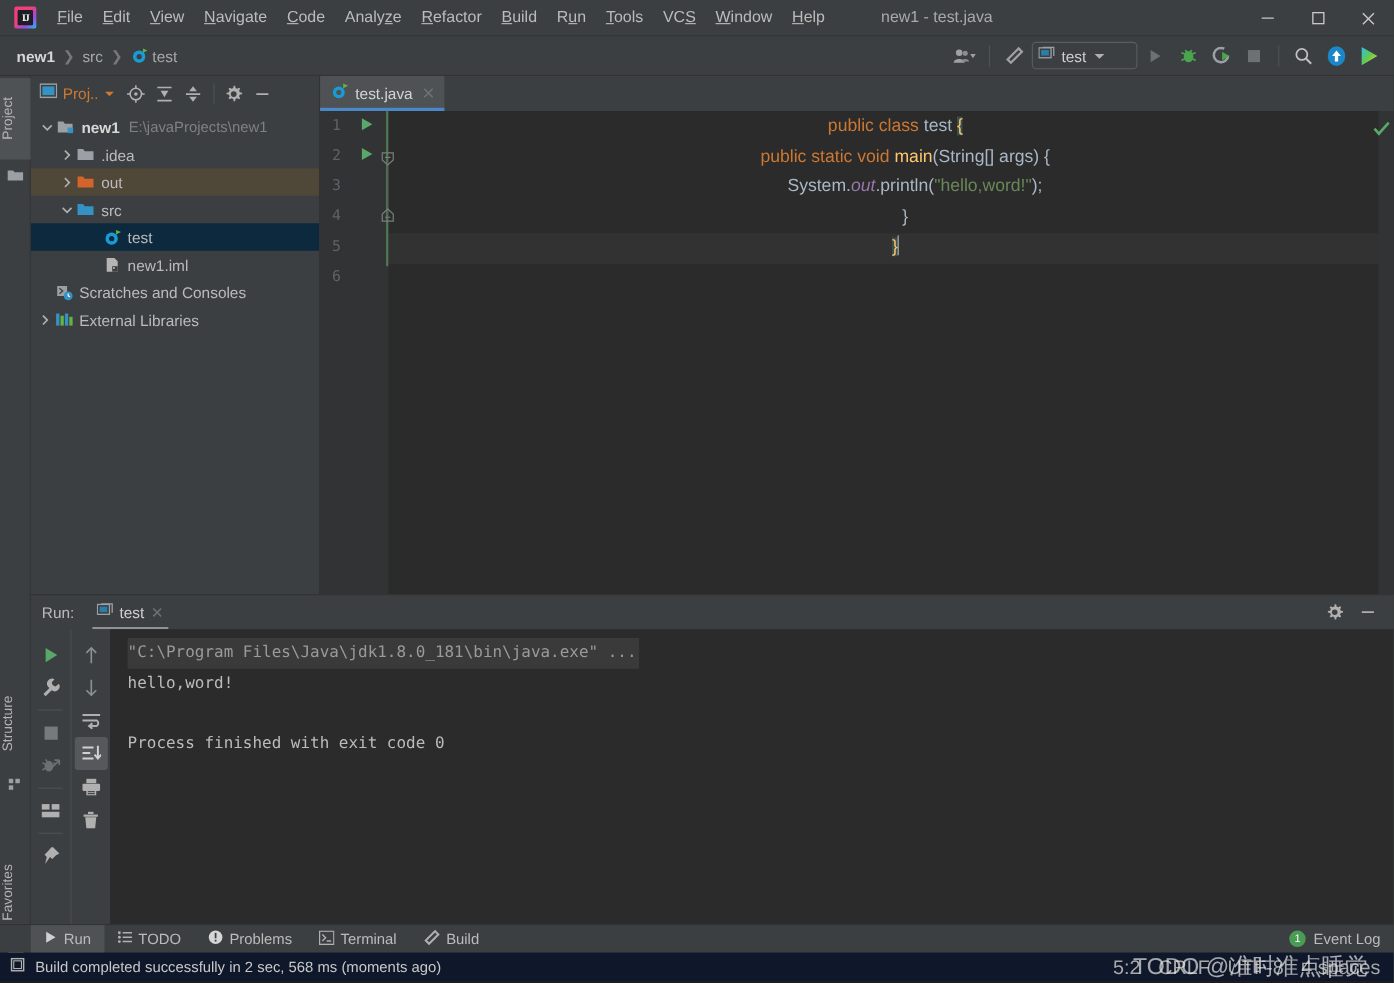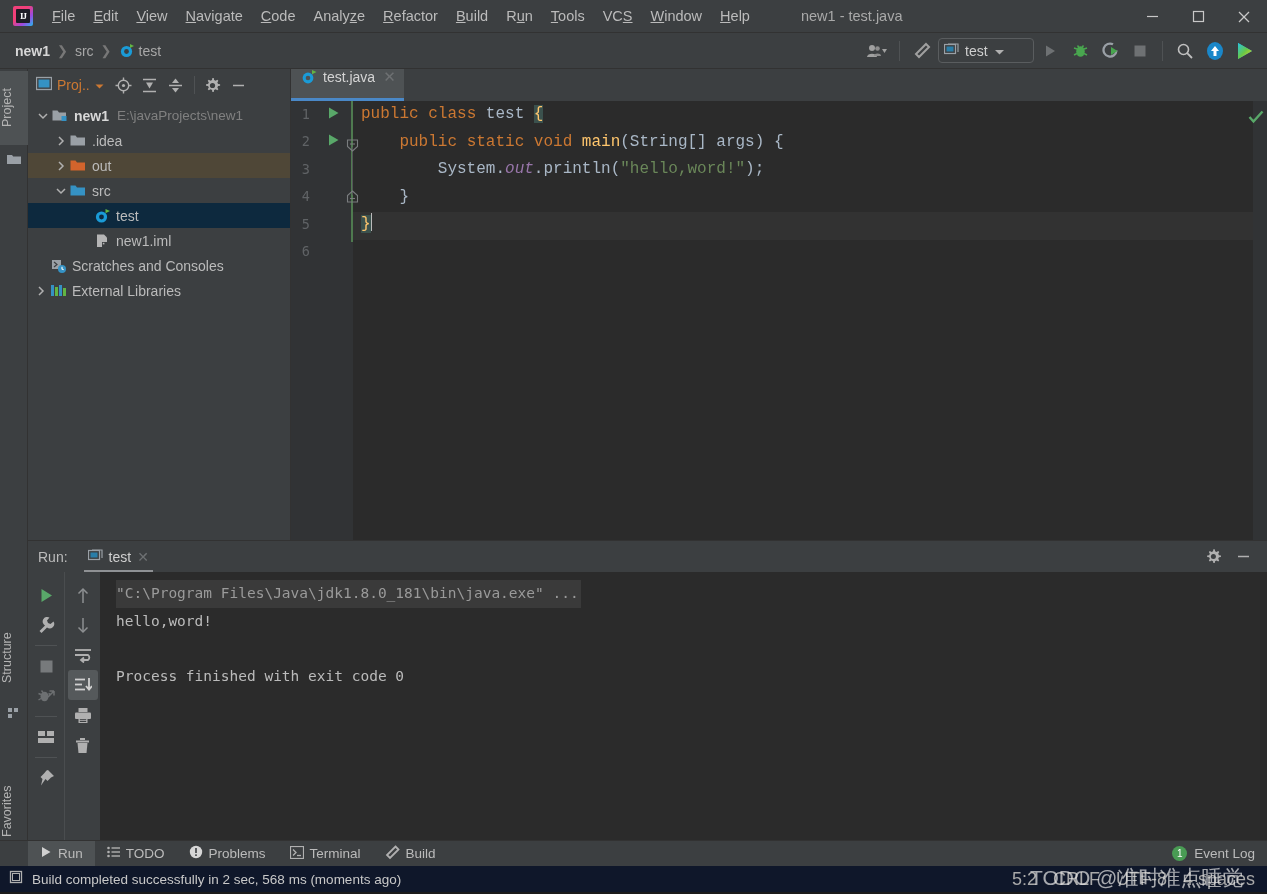--- a/index.html
+++ b/index.html
@@ -116,21 +116,21 @@
   .tlabel.bold { font-weight: bold; color: #d8d8d8; }
   .tpath { color: #808080; margin-left: 8px; font-size: 13.5px; }
 
   
   .editor-wrap {
     position: absolute; top: 69px; left: 291px; width: 976px; height: 471px;
     background: #2b2b2b;
   }
   .tabbar { height: 32px; background: #3c3f41; display: flex; align-items: flex-end; }
   .etab {
-    height: 32px; display:flex; gap:6px; padding: 0 8px 0 10px;
+    height: 32px; display:flex; align-items:center; gap:6px; padding: 0 8px 0 10px;
     background: #4e5254; position: relative;
   }
   .etab::after {
     content:""; position:absolute; left:0; right:0; bottom:0; height:3px; background:#4a88c7;
   }
   .etab-name { font-size: 14px; color: #d4d4d4; }
   .etab-x { color: #6e7173; font-size: 15px; line-height: 1; margin-left: 2px; }
 
   .code-area { position: relative; height: 439px; background: #2b2b2b; }
   .gutter {
@@ -138,22 +138,22 @@
   }
   .lnum {
     position:absolute; right: 43px; width: 24px; text-align: right;
     font-family: "DejaVu Sans Mono", monospace; font-size: 13.5px; color: #606366;
   }
   .gmark { position:absolute; left: 36px; }
   .vcs-line { position:absolute; left: 60px; top: 0; width: 2px; background: #4f7a4f; }
   .fold-line { position:absolute; left:61px; width:1px; background:#555759; }
   .codetext {
     position:absolute; left: 62px; top: 0; right: 0; height: 512px;
-    font-family: Liberation Mono, monospace; font-size: 16px; line-height: 27.5px;
-    white-space: pre; padding-top: 1px;
+    font-family: Liberation Sans, sans-serif; font-size: 16px; line-height: 27.5px;
+    white-space: pre; padding-top: 1px; text-align: center;
   }
   .cl { position:absolute; left: 0; right:0; height: 27.5px; padding-left: 8px; }
   .k { color: #cc7832; }
   .cls { color: #a9b7c6; }
   .m { color: #ffc66d; }
   .plain { color: #a9b7c6; }
   .str { color: #6a8759; }
   .fld { color: #9876aa; font-style: italic; }
   .brace-hl { background: #3b514d; color: #ffc66d; }
   .caret { display:inline-block; width:1px; height:18px; background:#bbbbbb; vertical-align:-3px; }

